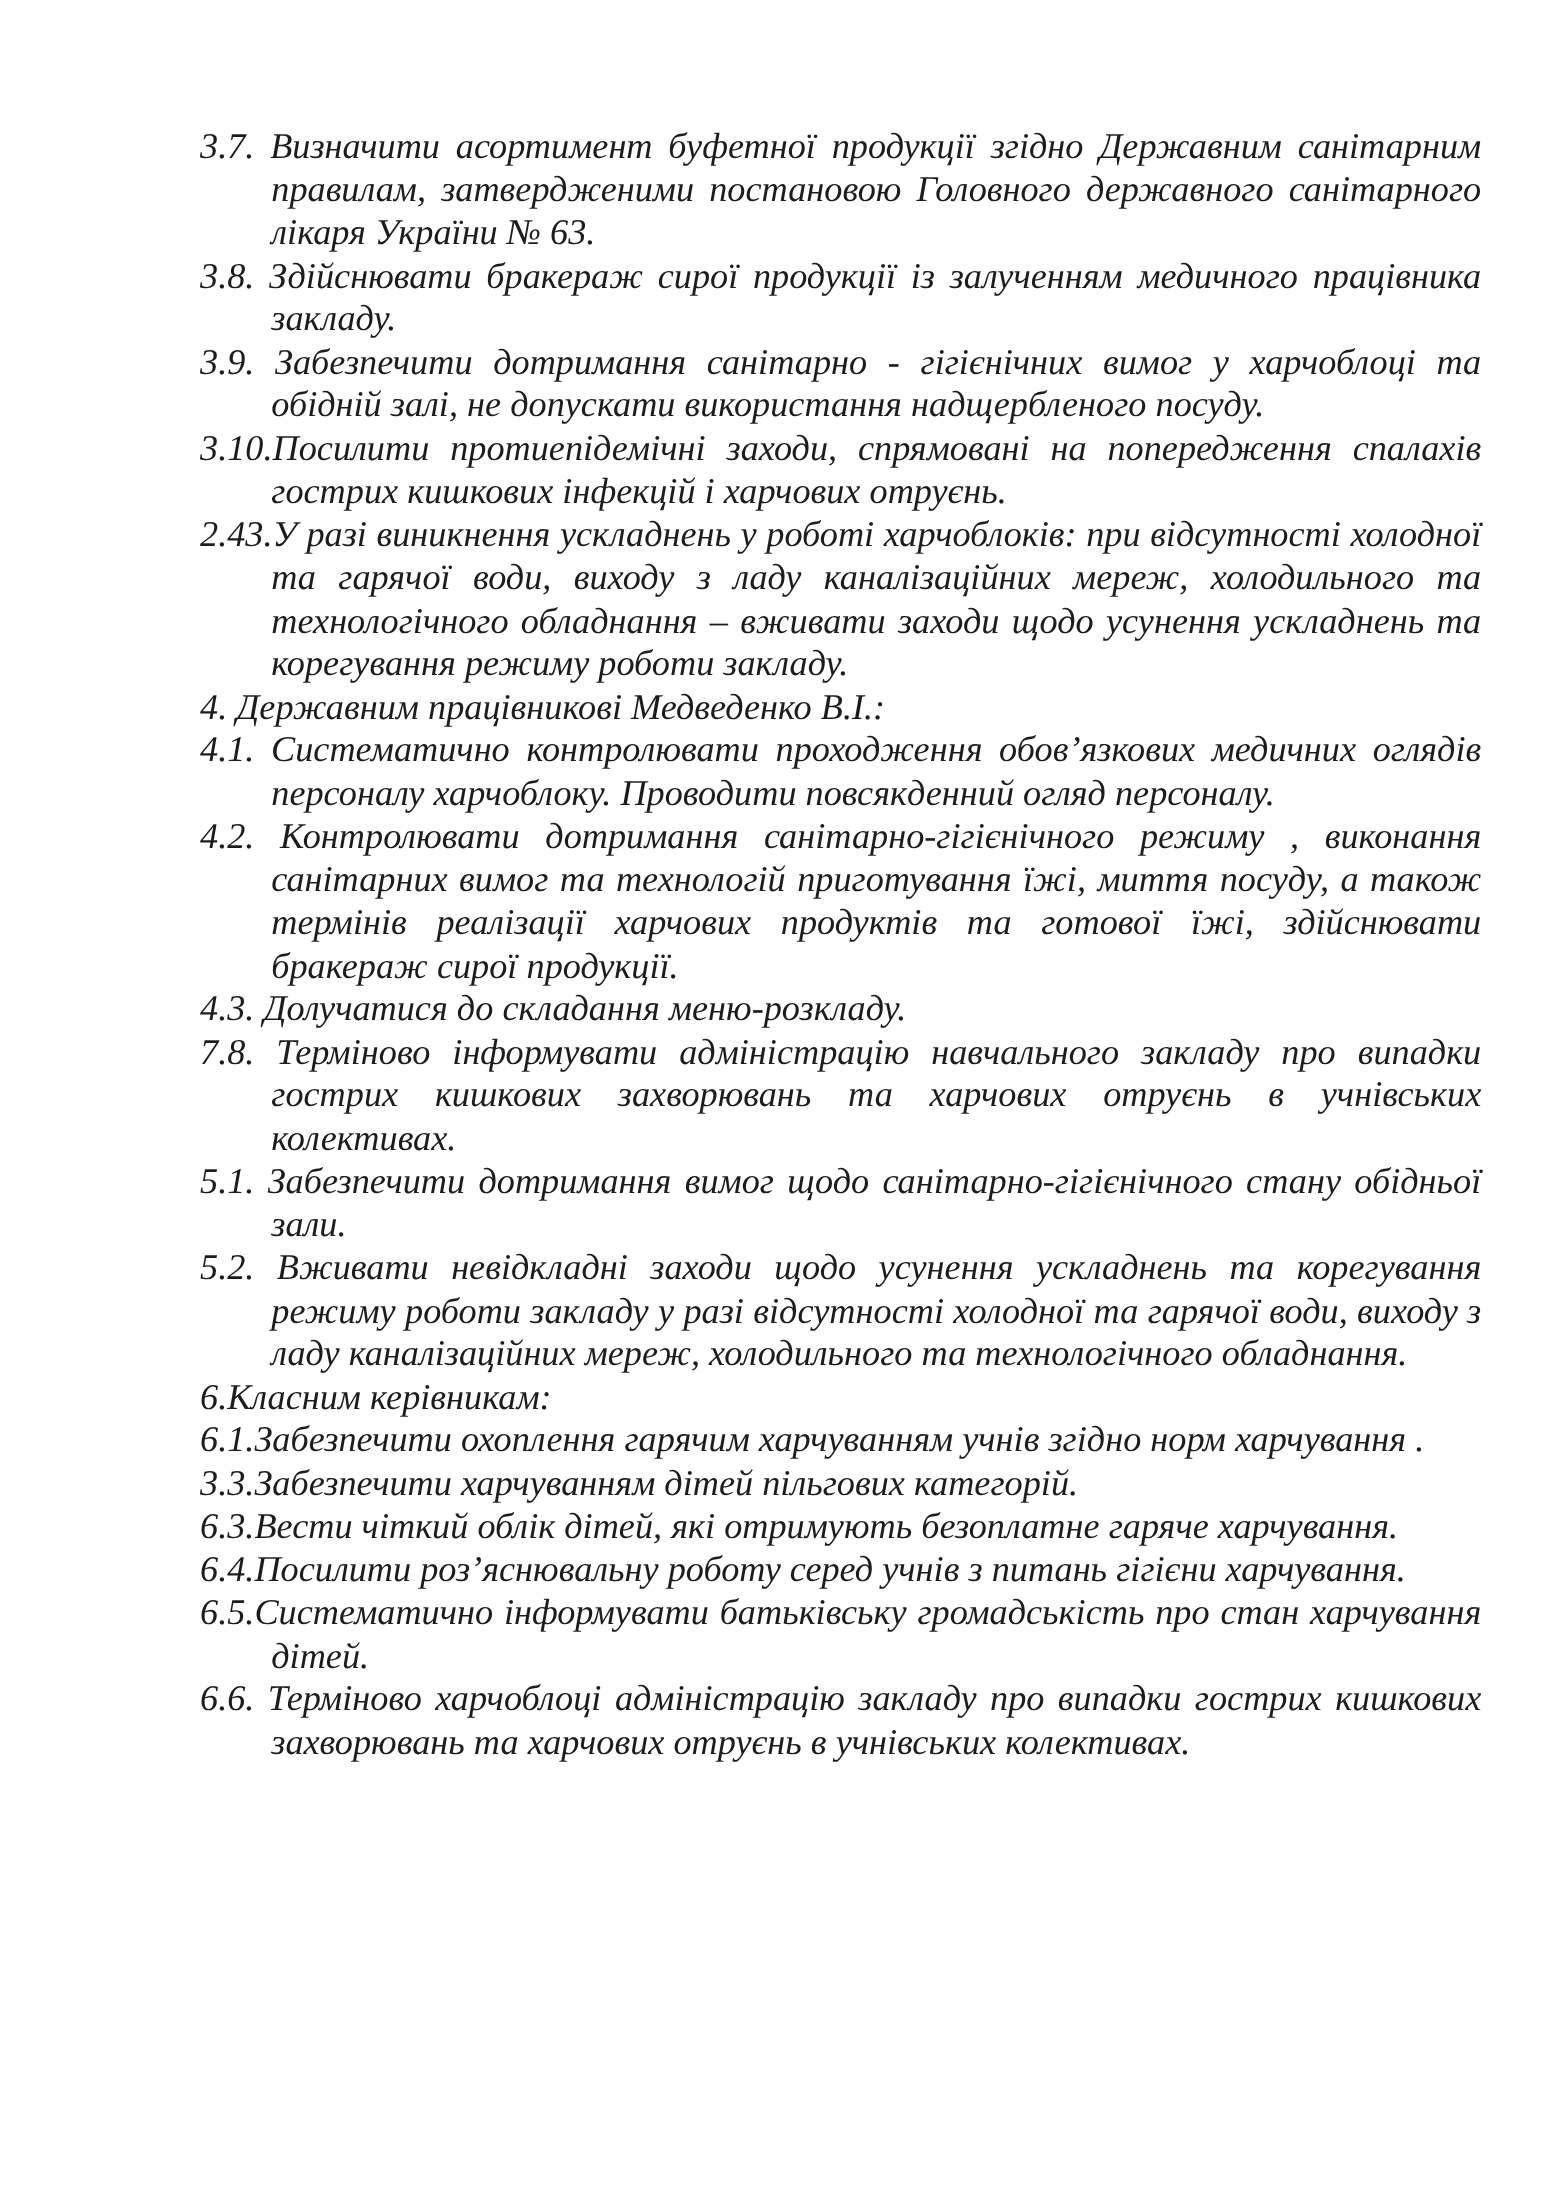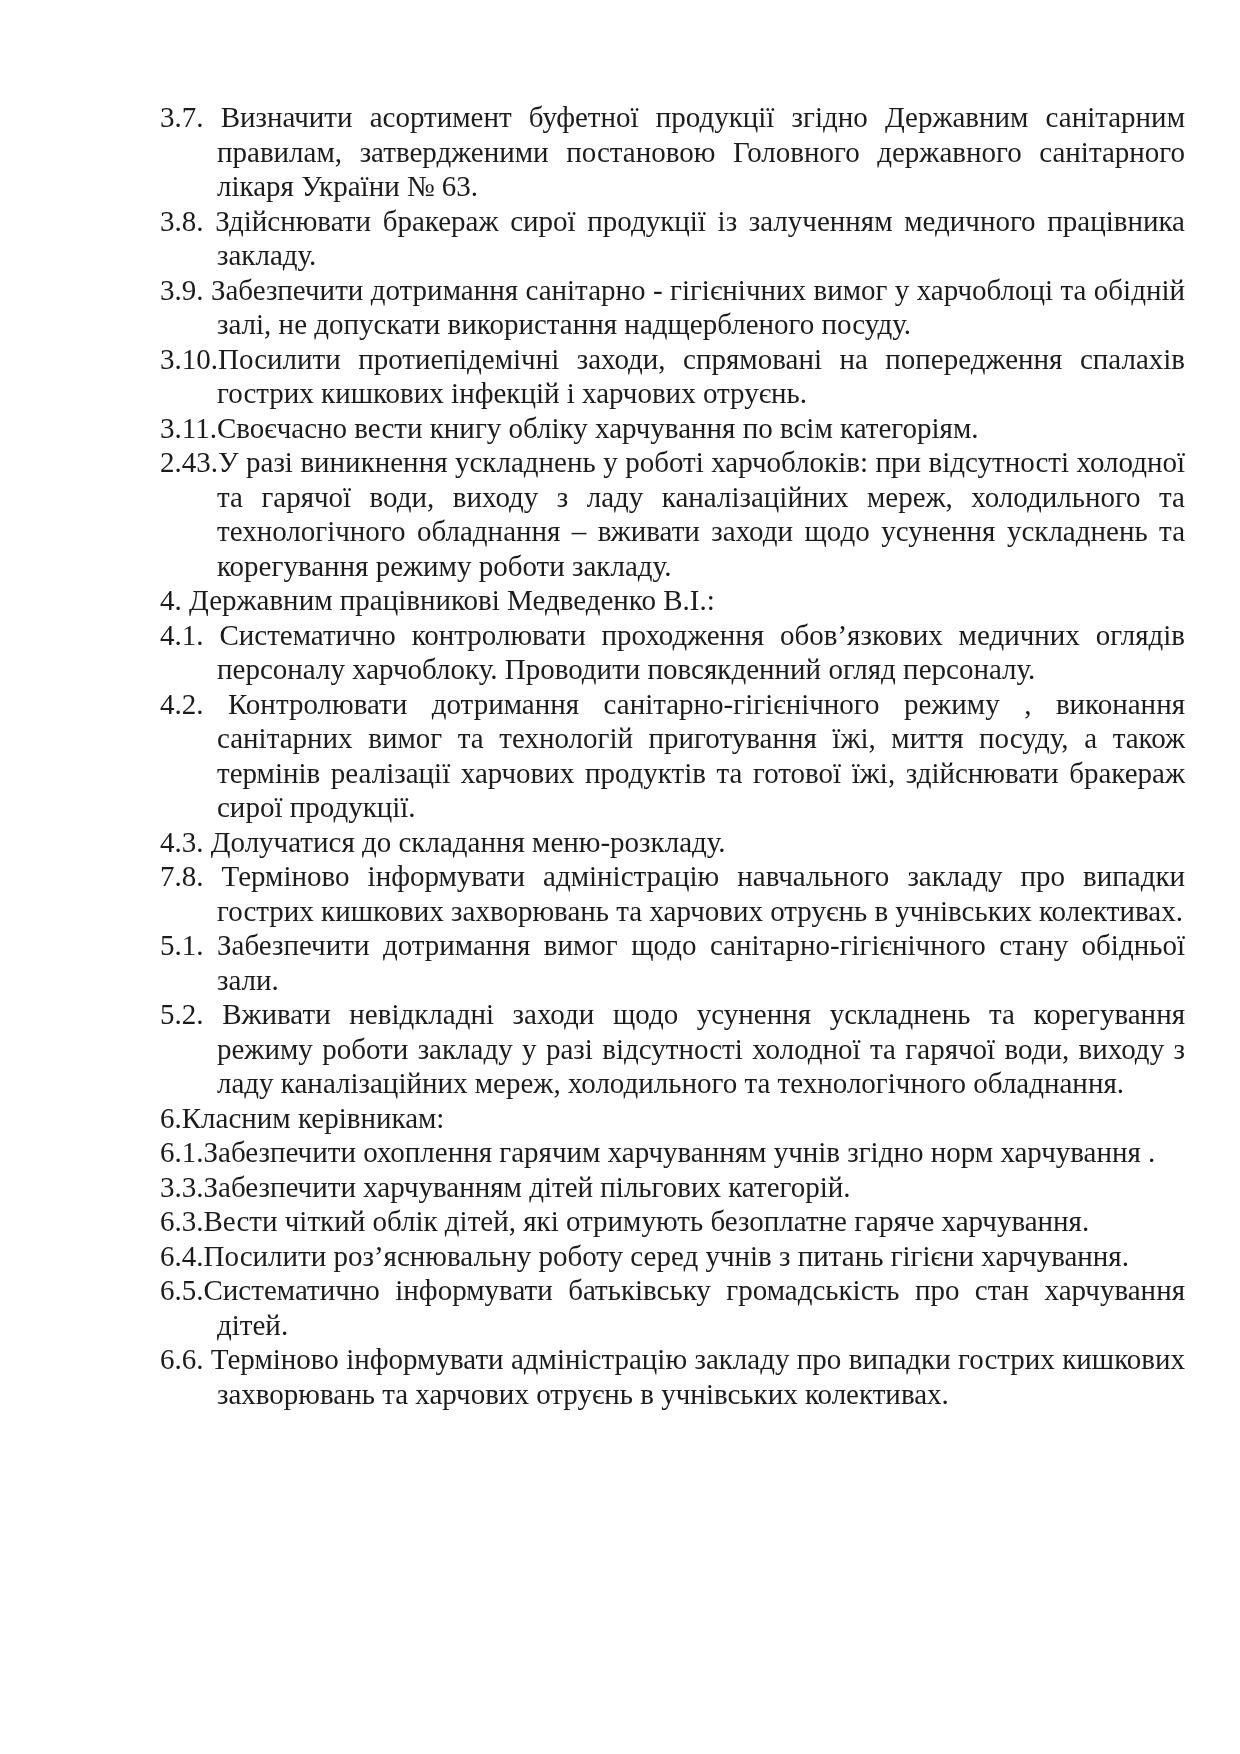--- a/index.html
+++ b/index.html
@@ -11,20 +11,21 @@
     width: 1240px;
     height: 1754px;
     overflow: hidden;
   }
   .page {
     box-sizing: border-box;
     width: 1240px;
     height: 1526px;
     padding: 100px 55px 0 160px;
     background: #ffffff;
+    font-style: italic;
   }
   .doc {
     font-family: "Liberation Serif", "DejaVu Serif", serif;
     font-size: 29px;
     line-height: 34.5px;
     color: #1c1c1c;
   }
   p.item {
     margin: 0;
     padding: 0;
@@ -48,21 +49,20 @@
 <div class="page">
   <div class="doc" id="doc-list">
   <p class="item sub"><span class="num">3.7.</span><span class="txt"> Визначити асортимент буфетної продукції згідно Державним санітарним правилам, затвердженими постановою Головного державного санітарного лікаря України № 63.</span></p>
 
   <p class="item sub"><span class="num">3.8.</span><span class="txt"> Здійснювати бракераж сирої продукції із залученням медичного працівника закладу.</span></p>
 
   <p class="item sub"><span class="num">3.9.</span><span class="txt"> Забезпечити дотримання санітарно - гігієнічних вимог у харчоблоці та обідній залі, не допускати використання надщербленого посуду.</span></p>
 
   <p class="item sub"><span class="num">3.10.</span><span class="txt">Посилити протиепідемічні заходи, спрямовані на попередження спалахів гострих кишкових інфекцій і харчових отруєнь.</span></p>
 
-  <p class="item sub"><span class="num">3.11.</span><span class="txt">Своєчасно вести книгу обліку харчування по всім категоріям.</span></p>
 
   <p class="item sub"><span class="num">2.43.</span><span class="txt">У разі виникнення ускладнень у роботі харчоблоків: при відсутності холодної та гарячої води, виходу з ладу каналізаційних мереж, холодильного та технологічного обладнання – вживати заходи щодо усунення ускладнень та корегування режиму роботи закладу.</span></p>
 
   <p class="item top"><span class="num">4.</span><span class="txt"> Державним працівникові Медведенко В.І.:</span></p>
 
   <p class="item sub"><span class="num">4.1.</span><span class="txt"> Систематично контролювати проходження обов’язкових медичних оглядів персоналу харчоблоку. Проводити повсякденний огляд персоналу.</span></p>
 
   <p class="item sub"><span class="num">4.2.</span><span class="txt"> Контролювати дотримання санітарно-гігієнічного режиму , виконання санітарних вимог та технологій приготування їжі, миття посуду, а також термінів реалізації харчових продуктів та готової їжі, здійснювати бракераж сирої продукції.</span></p>
 
   <p class="item sub"><span class="num">4.3.</span><span class="txt"> Долучатися до складання меню-розкладу.</span></p>
@@ -79,15 +79,15 @@
   <p class="item sub"><span class="num">6.1.</span><span class="txt">Забезпечити охоплення гарячим харчуванням учнів згідно норм харчування .</span></p>
 
   <p class="item sub"><span class="num">3.3.</span><span class="txt">Забезпечити харчуванням дітей пільгових категорій.</span></p>
 
   <p class="item sub"><span class="num">6.3.</span><span class="txt">Вести чіткий облік дітей, які отримують безоплатне гаряче харчування.</span></p>
 
   <p class="item sub"><span class="num">6.4.</span><span class="txt">Посилити роз’яснювальну роботу серед учнів з питань гігієни харчування.</span></p>
 
   <p class="item sub"><span class="num">6.5.</span><span class="txt">Систематично інформувати батьківську громадськість про стан харчування дітей.</span></p>
 
-  <p class="item sub"><span class="num">6.6.</span><span class="txt"> Терміново інформувати адміністрацію закладу про випадки гострих кишкових захворювань та харчових отруєнь в учнівських колективах.</span></p>
+  <p class="item sub"><span class="num">6.6.</span><span class="txt"> Терміново харчоблоці адміністрацію закладу про випадки гострих кишкових захворювань та харчових отруєнь в учнівських колективах.</span></p>
 </div>
 </div>
 
 </body></html>

